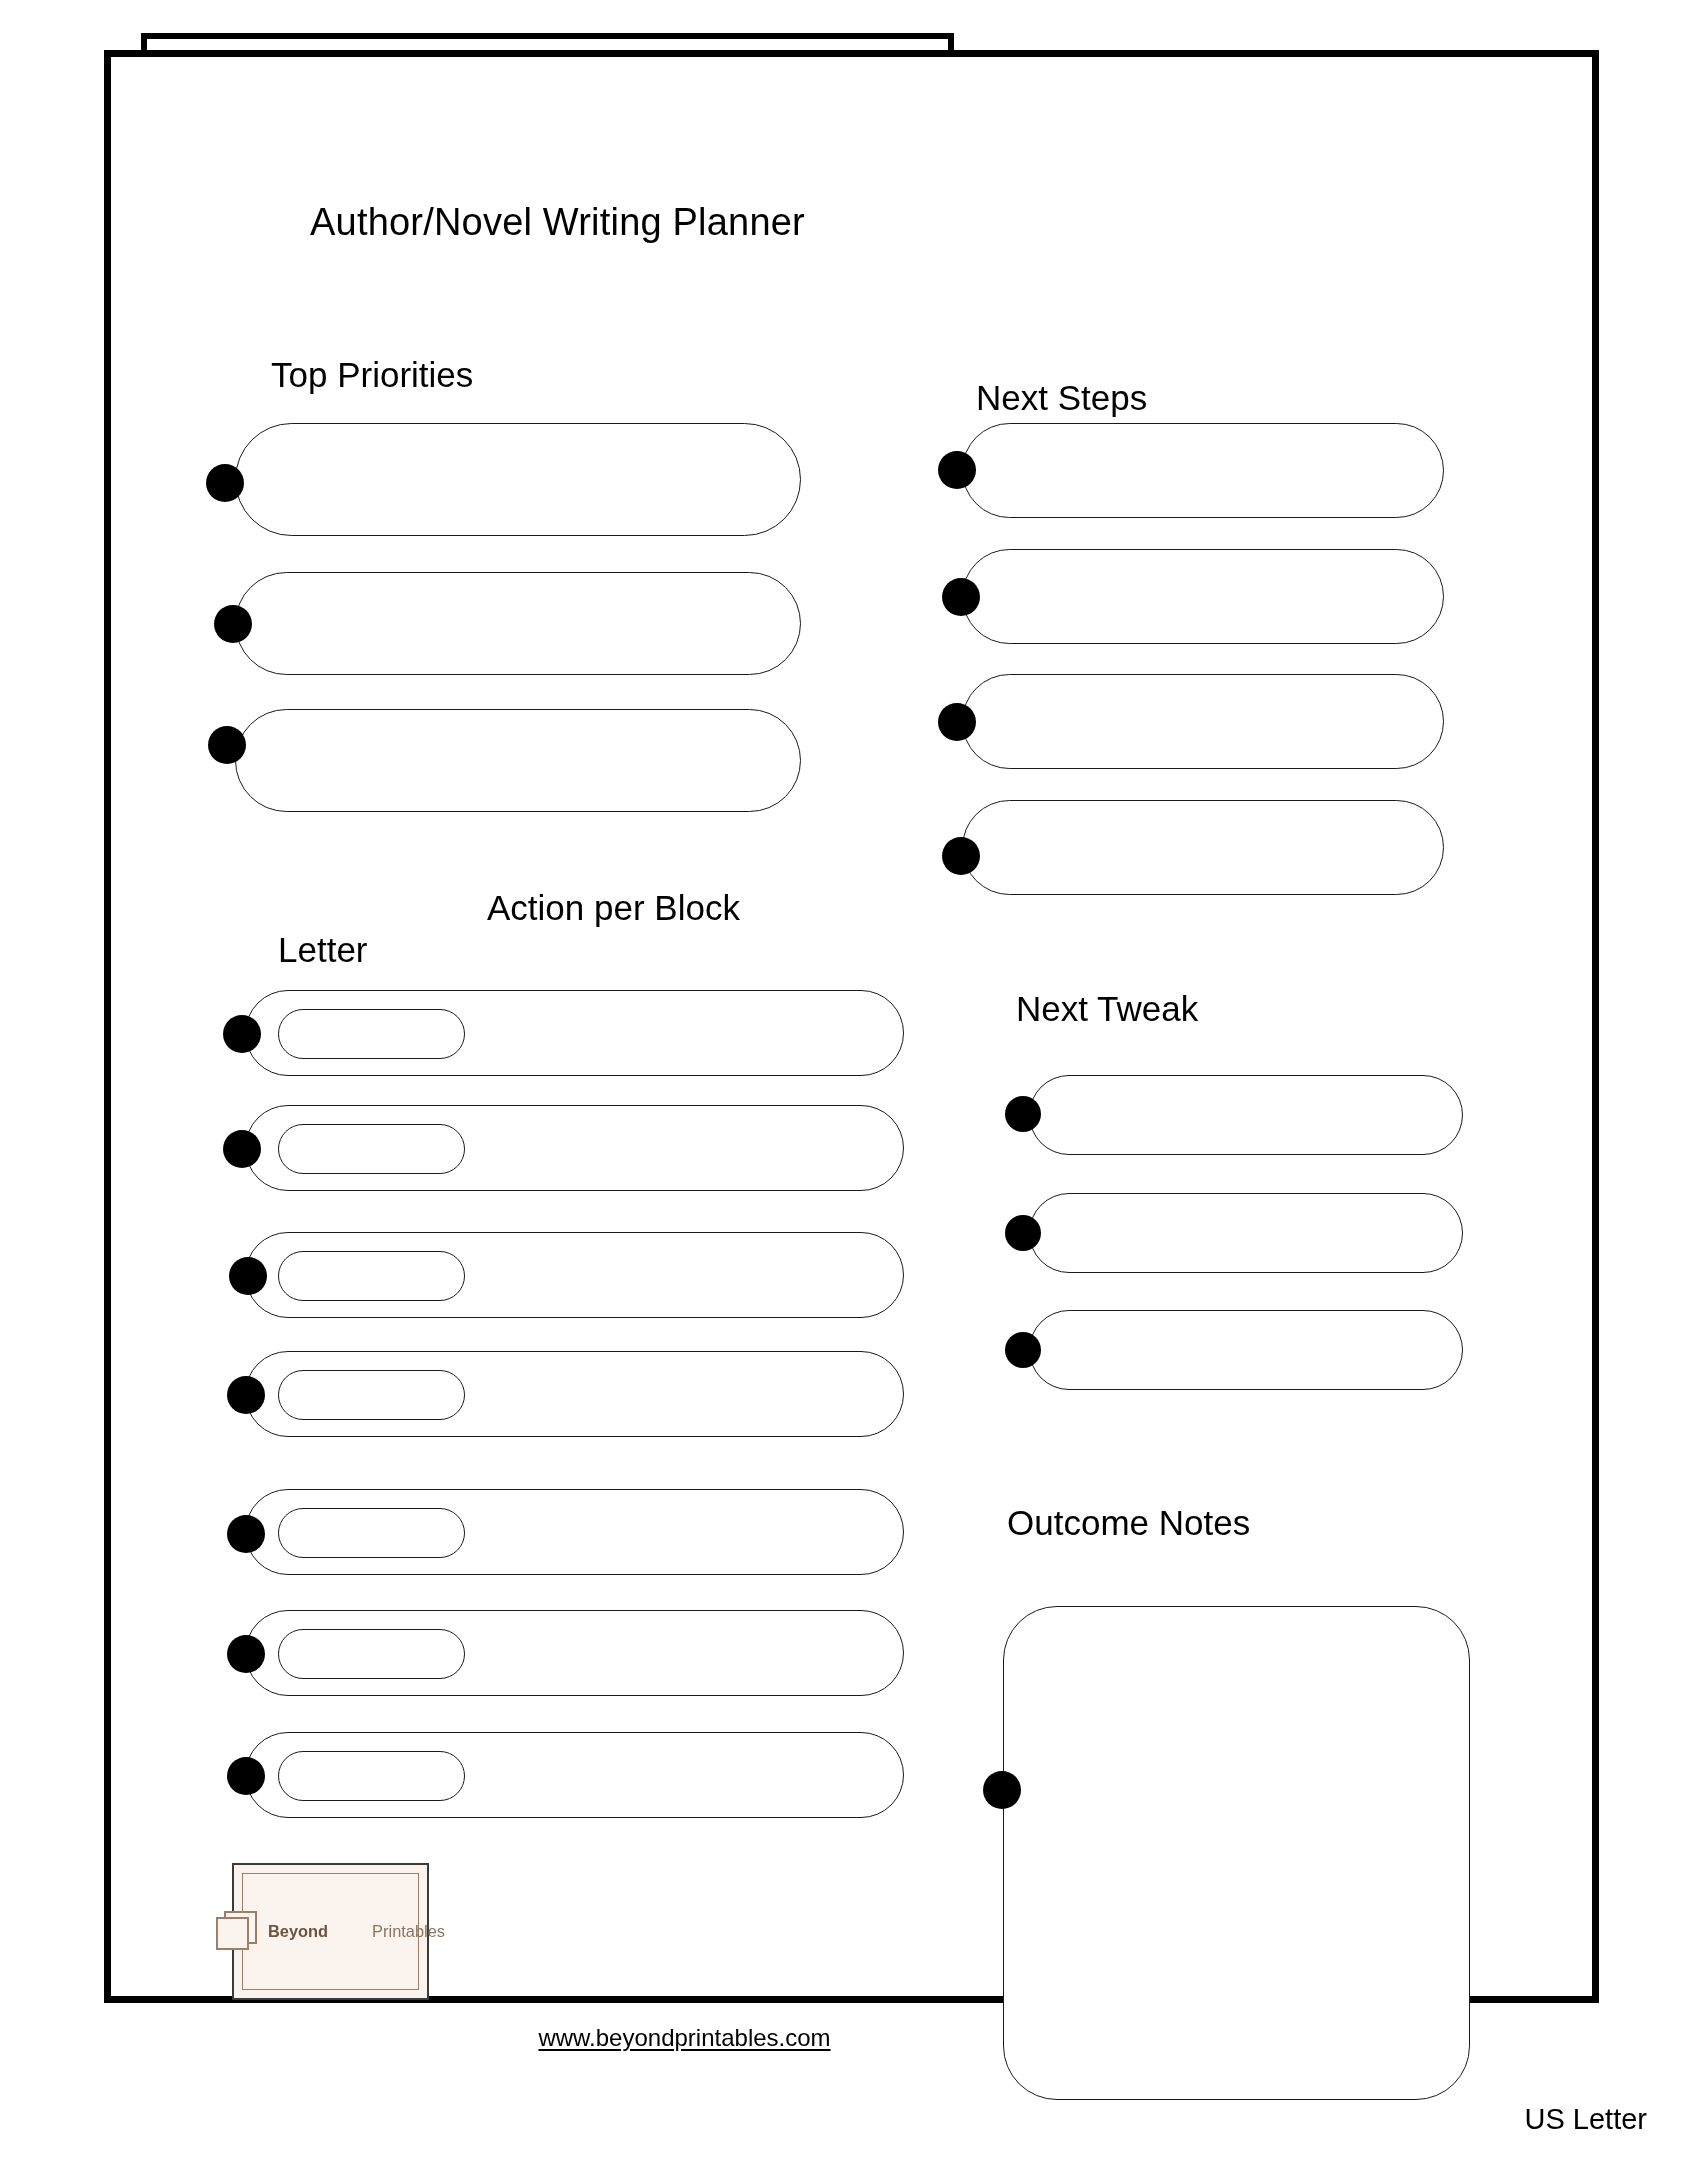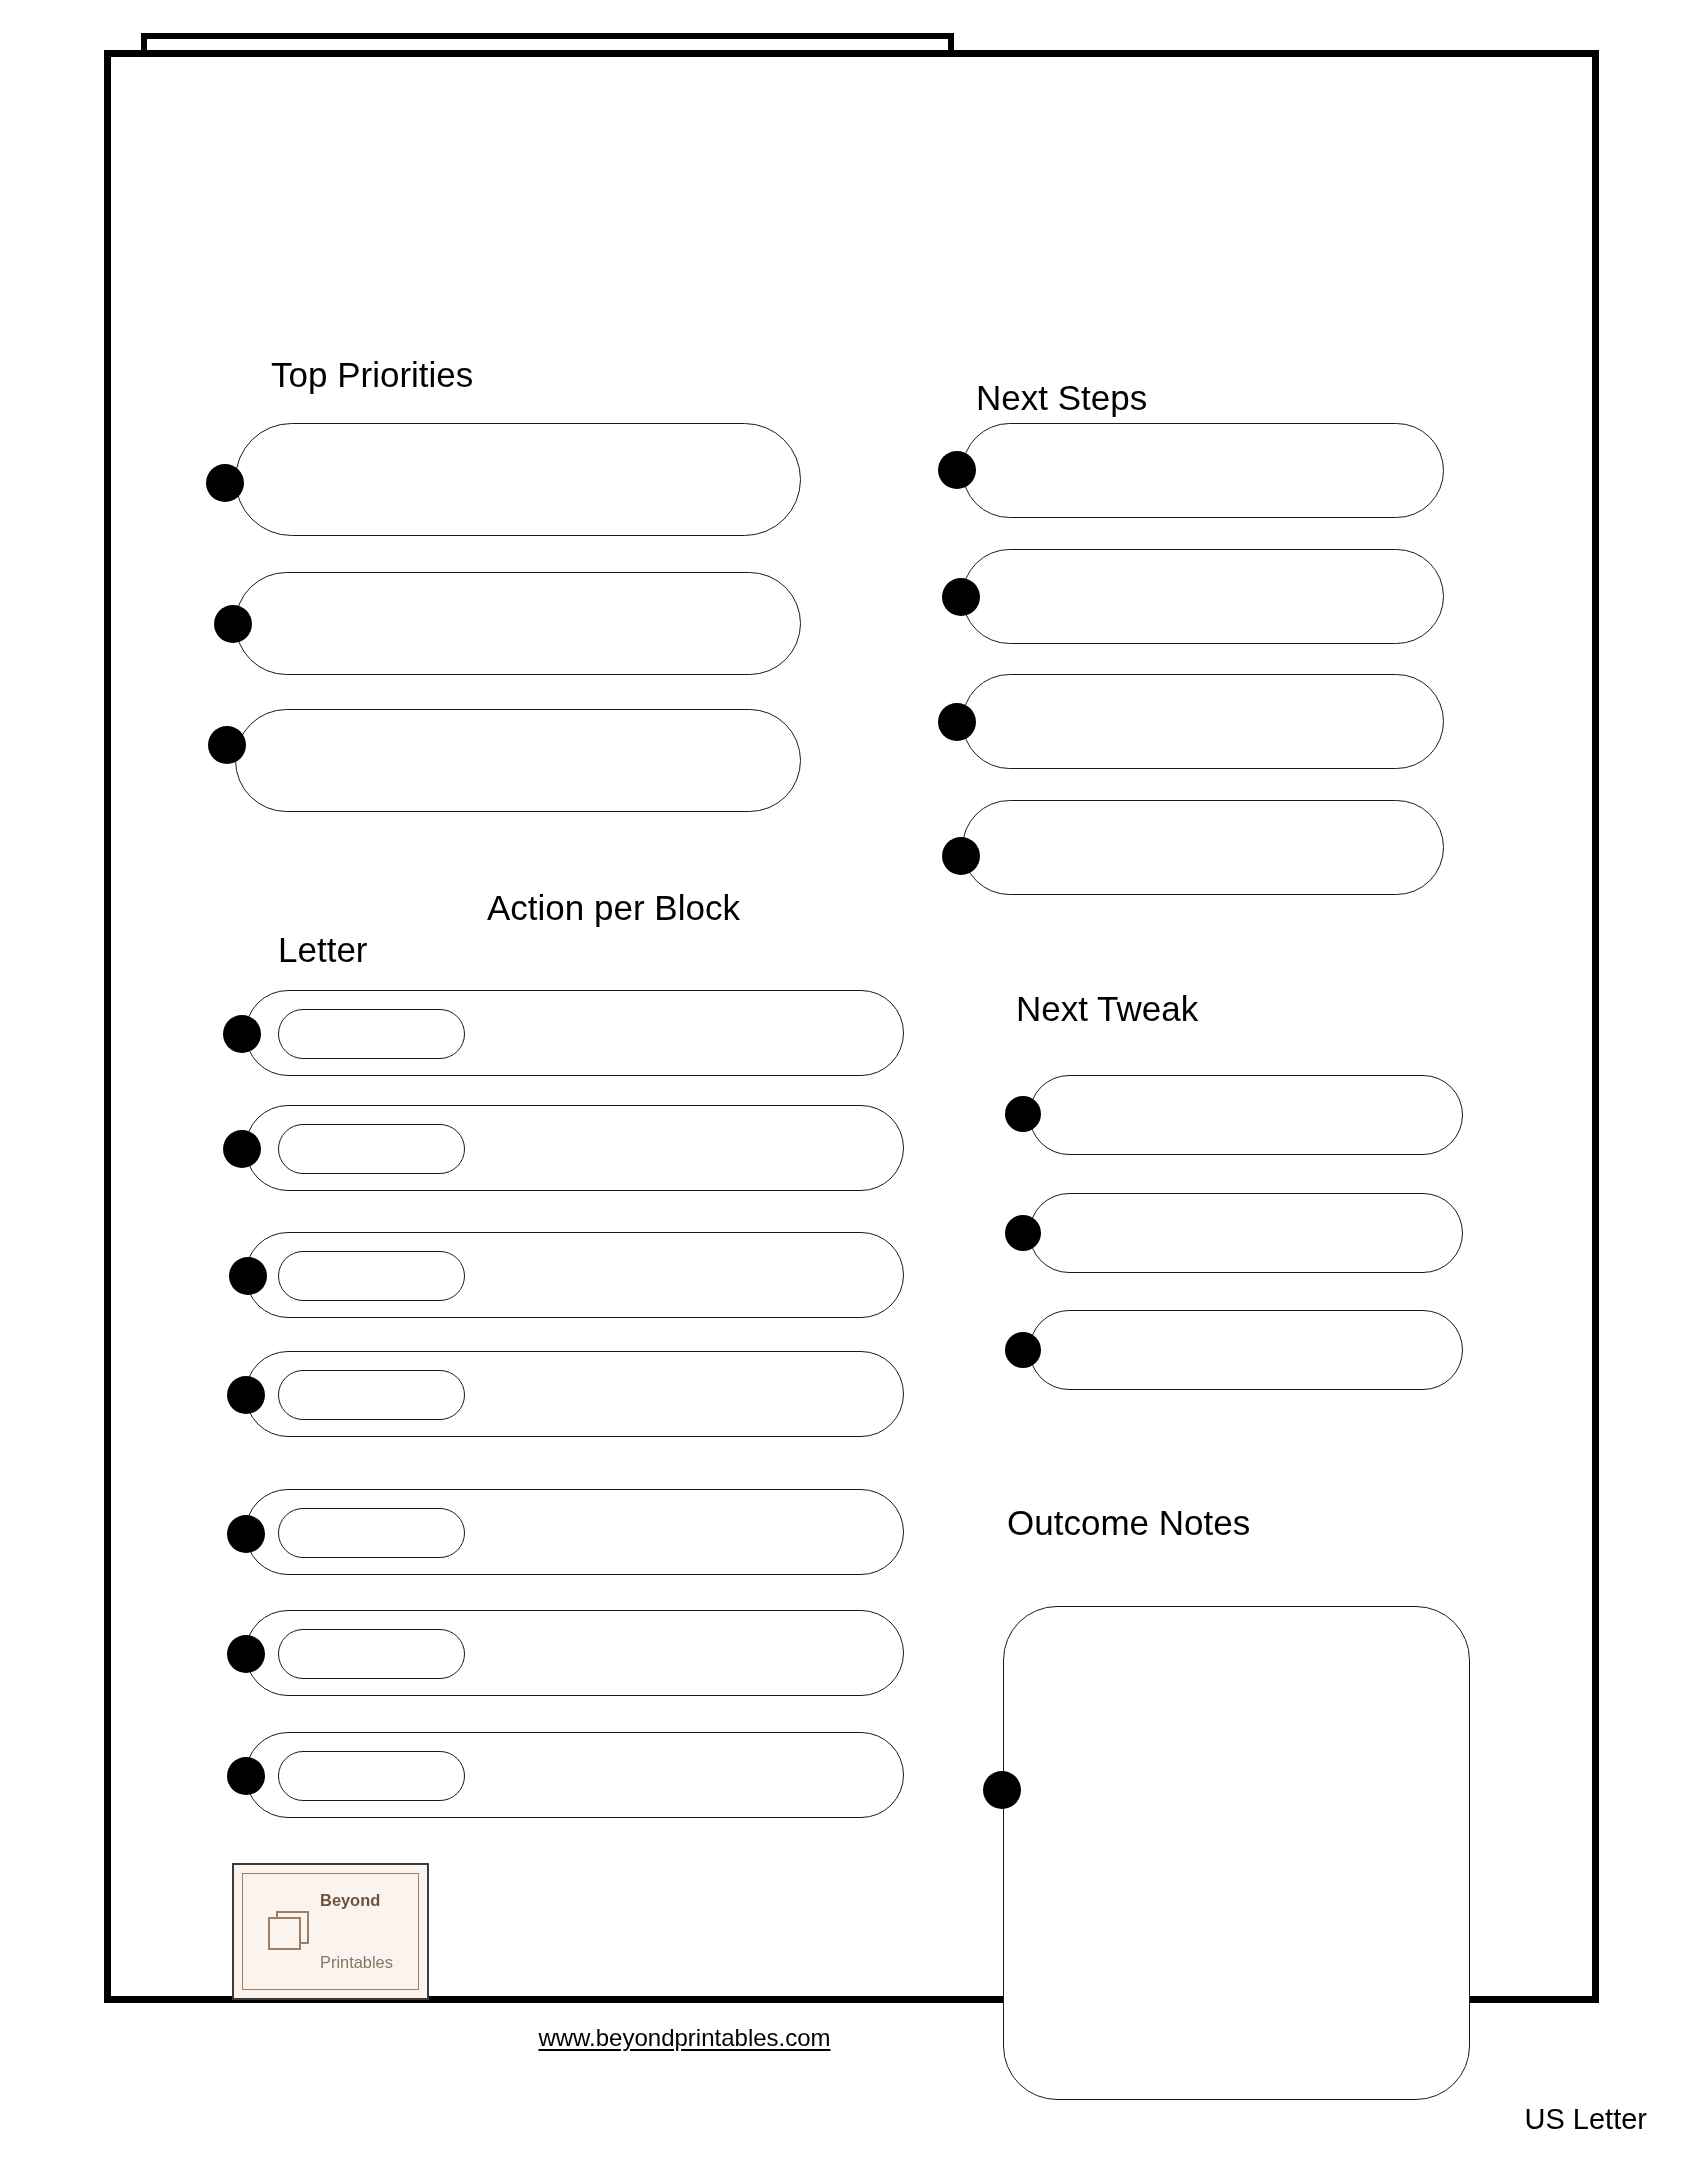--- a/index.html
+++ b/index.html
@@ -168,21 +168,20 @@
     height: 33px;
   }
   .logo-mark .sq-front {
     left: 0;
     top: 6px;
     width: 33px;
     height: 33px;
   }
   .logo-words {
     display: flex;
-    flex-direction: column;
     line-height: 1.05;
     color: #5c4632;
     gap: 44px;
   }
   .logo-words .l1 {
     font-size: 16.4px;
     font-weight: bold;
     color: #6b5440;
   }
   .logo-words .l2 {
@@ -194,20 +193,23 @@
 <body>
 
 <div id="canvas">
 
   <div class="sheet-back"></div>
 
   <div class="sheet-front"></div>
 
   <div class="page-inner">
 
+    <div class="doc-title">
+      <span class="doc-title-inner">Author/Novel Writing Planner</span>
+    </div>
 
     <div class="section-title" style="left:271px; top:355px;">Top Priorities</div>
 
     <div class="pill round" style="left:235px; top:423px; width:566px; height:113px;"></div>
     <div class="bullet" style="left:206px; top:464px; width:38px; height:38px;"></div>
 
     <div class="pill round" style="left:235px; top:572px; width:566px; height:103px;"></div>
     <div class="bullet" style="left:214px; top:605px; width:38px; height:38px;"></div>
 
     <div class="pill round" style="left:235px; top:709px; width:566px; height:103px;"></div>

